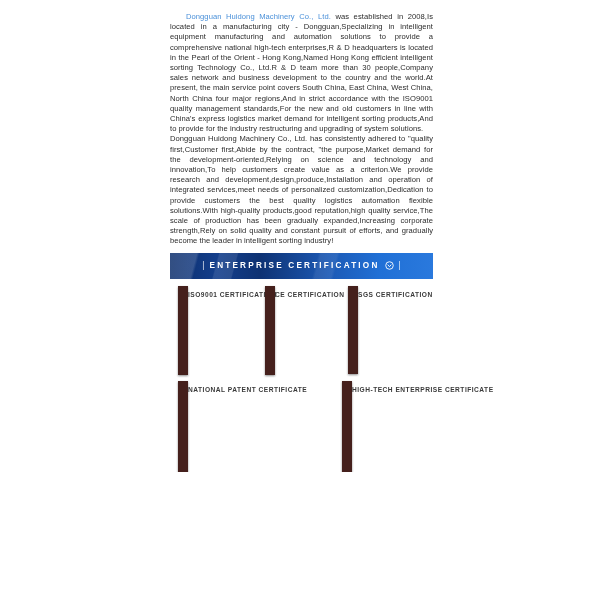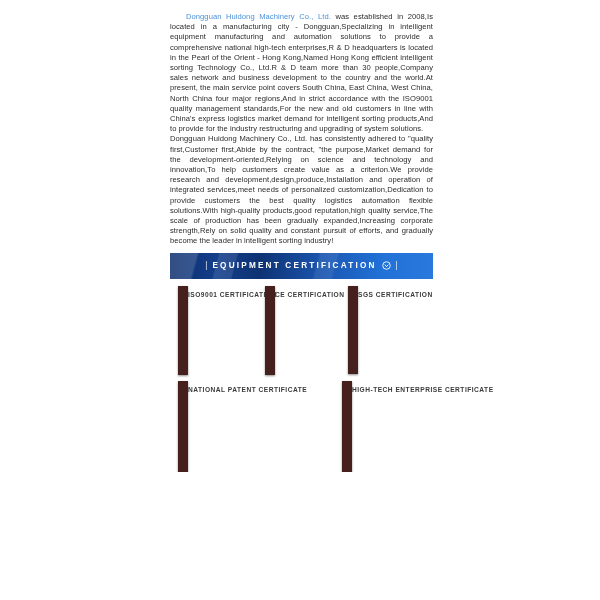--- a/index.html
+++ b/index.html
@@ -132,21 +132,21 @@
 <div class="page">
   <div class="content">
 
     <div class="intro">
       <p class="first"><span class="company-link">Dongguan Huidong Machinery Co., Ltd.</span><span> was established in 2008,Is located in a manufacturing city - Dongguan,Specializing in intelligent equipment manufacturing and automation solutions to provide a comprehensive national high-tech enterprises,R &amp; D headquarters is located in the Pearl of the Orient - Hong Kong,Named Hong Kong efficient intelligent sorting Technology Co., Ltd.R &amp; D team more than 30 people,Company sales network and business development to the country and the world.At present, the main service point covers South China, East China, West China, North China four major regions,And in strict accordance with the ISO9001 quality management standards,For the new and old customers in line with China's express logistics market demand for intelligent sorting products,And to provide for the industry restructuring and upgrading of system solutions.</span></p>
       <p>Dongguan Huidong Machinery Co., Ltd. has consistently adhered to "quality first,Customer first,Abide by the contract, "the purpose,Market demand for the development-oriented,Relying on science and technology and innovation,To help customers create value as a criterion.We provide research and development,design,produce,Installation and operation of integrated services,meet needs of personalized customization,Dedication to provide customers the best quality logistics automation flexible solutions.With high-quality products,good reputation,high quality service,The scale of production has been gradually expanded,Increasing corporate strength,Rely on solid quality and constant pursuit of efforts, and gradually become the leader in intelligent sorting industry!</p>
     </div>
 
     <div class="banner">
       <span class="pipe">|</span>
-      <span>EQUIPMENT CERTIFICATION</span>
+      <span>ENTERPRISE CERTIFICATION</span>
       <span>
           <svg width="9" height="9" viewBox="0 0 10 10">
             <circle cx="5" cy="5" r="4.2" fill="none" stroke="#fff" stroke-width="1"></circle>
             <polyline points="3,4 5,6.3 7,4" fill="none" stroke="#fff" stroke-width="1"></polyline>
           </svg>
         </span>
       <span class="pipe">|</span>
     </div>
 
     <div class="cert-row1">

